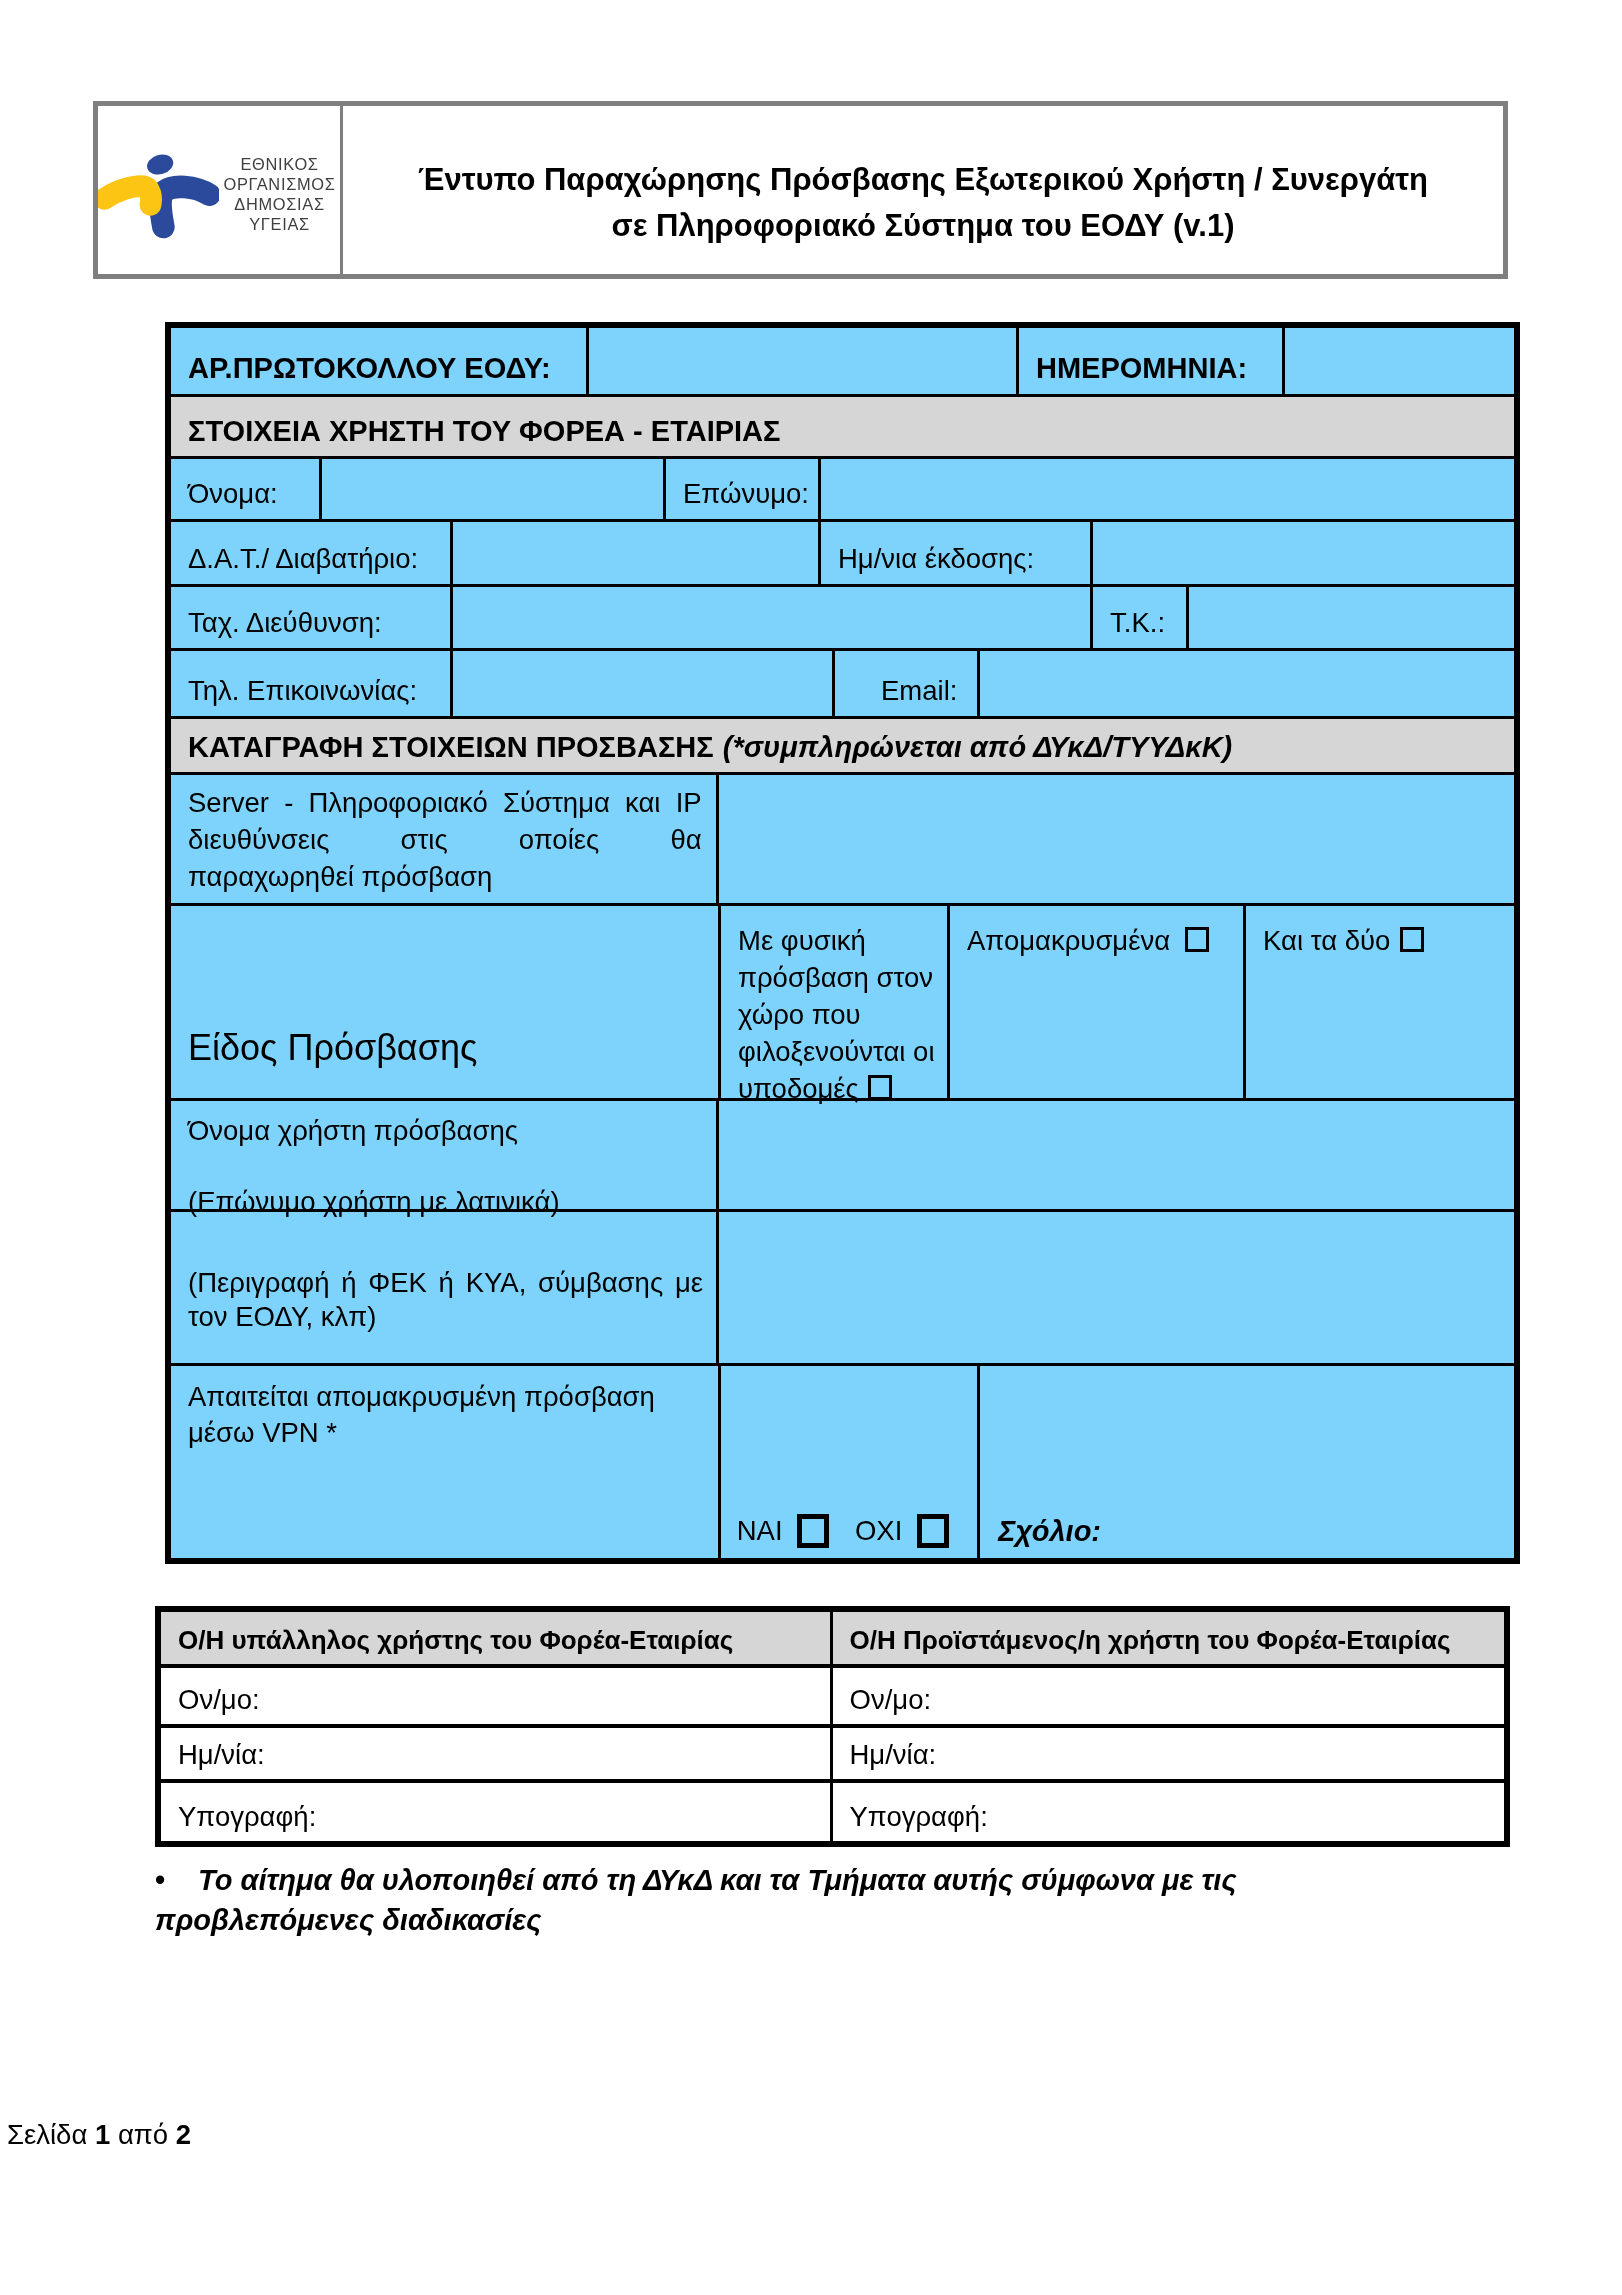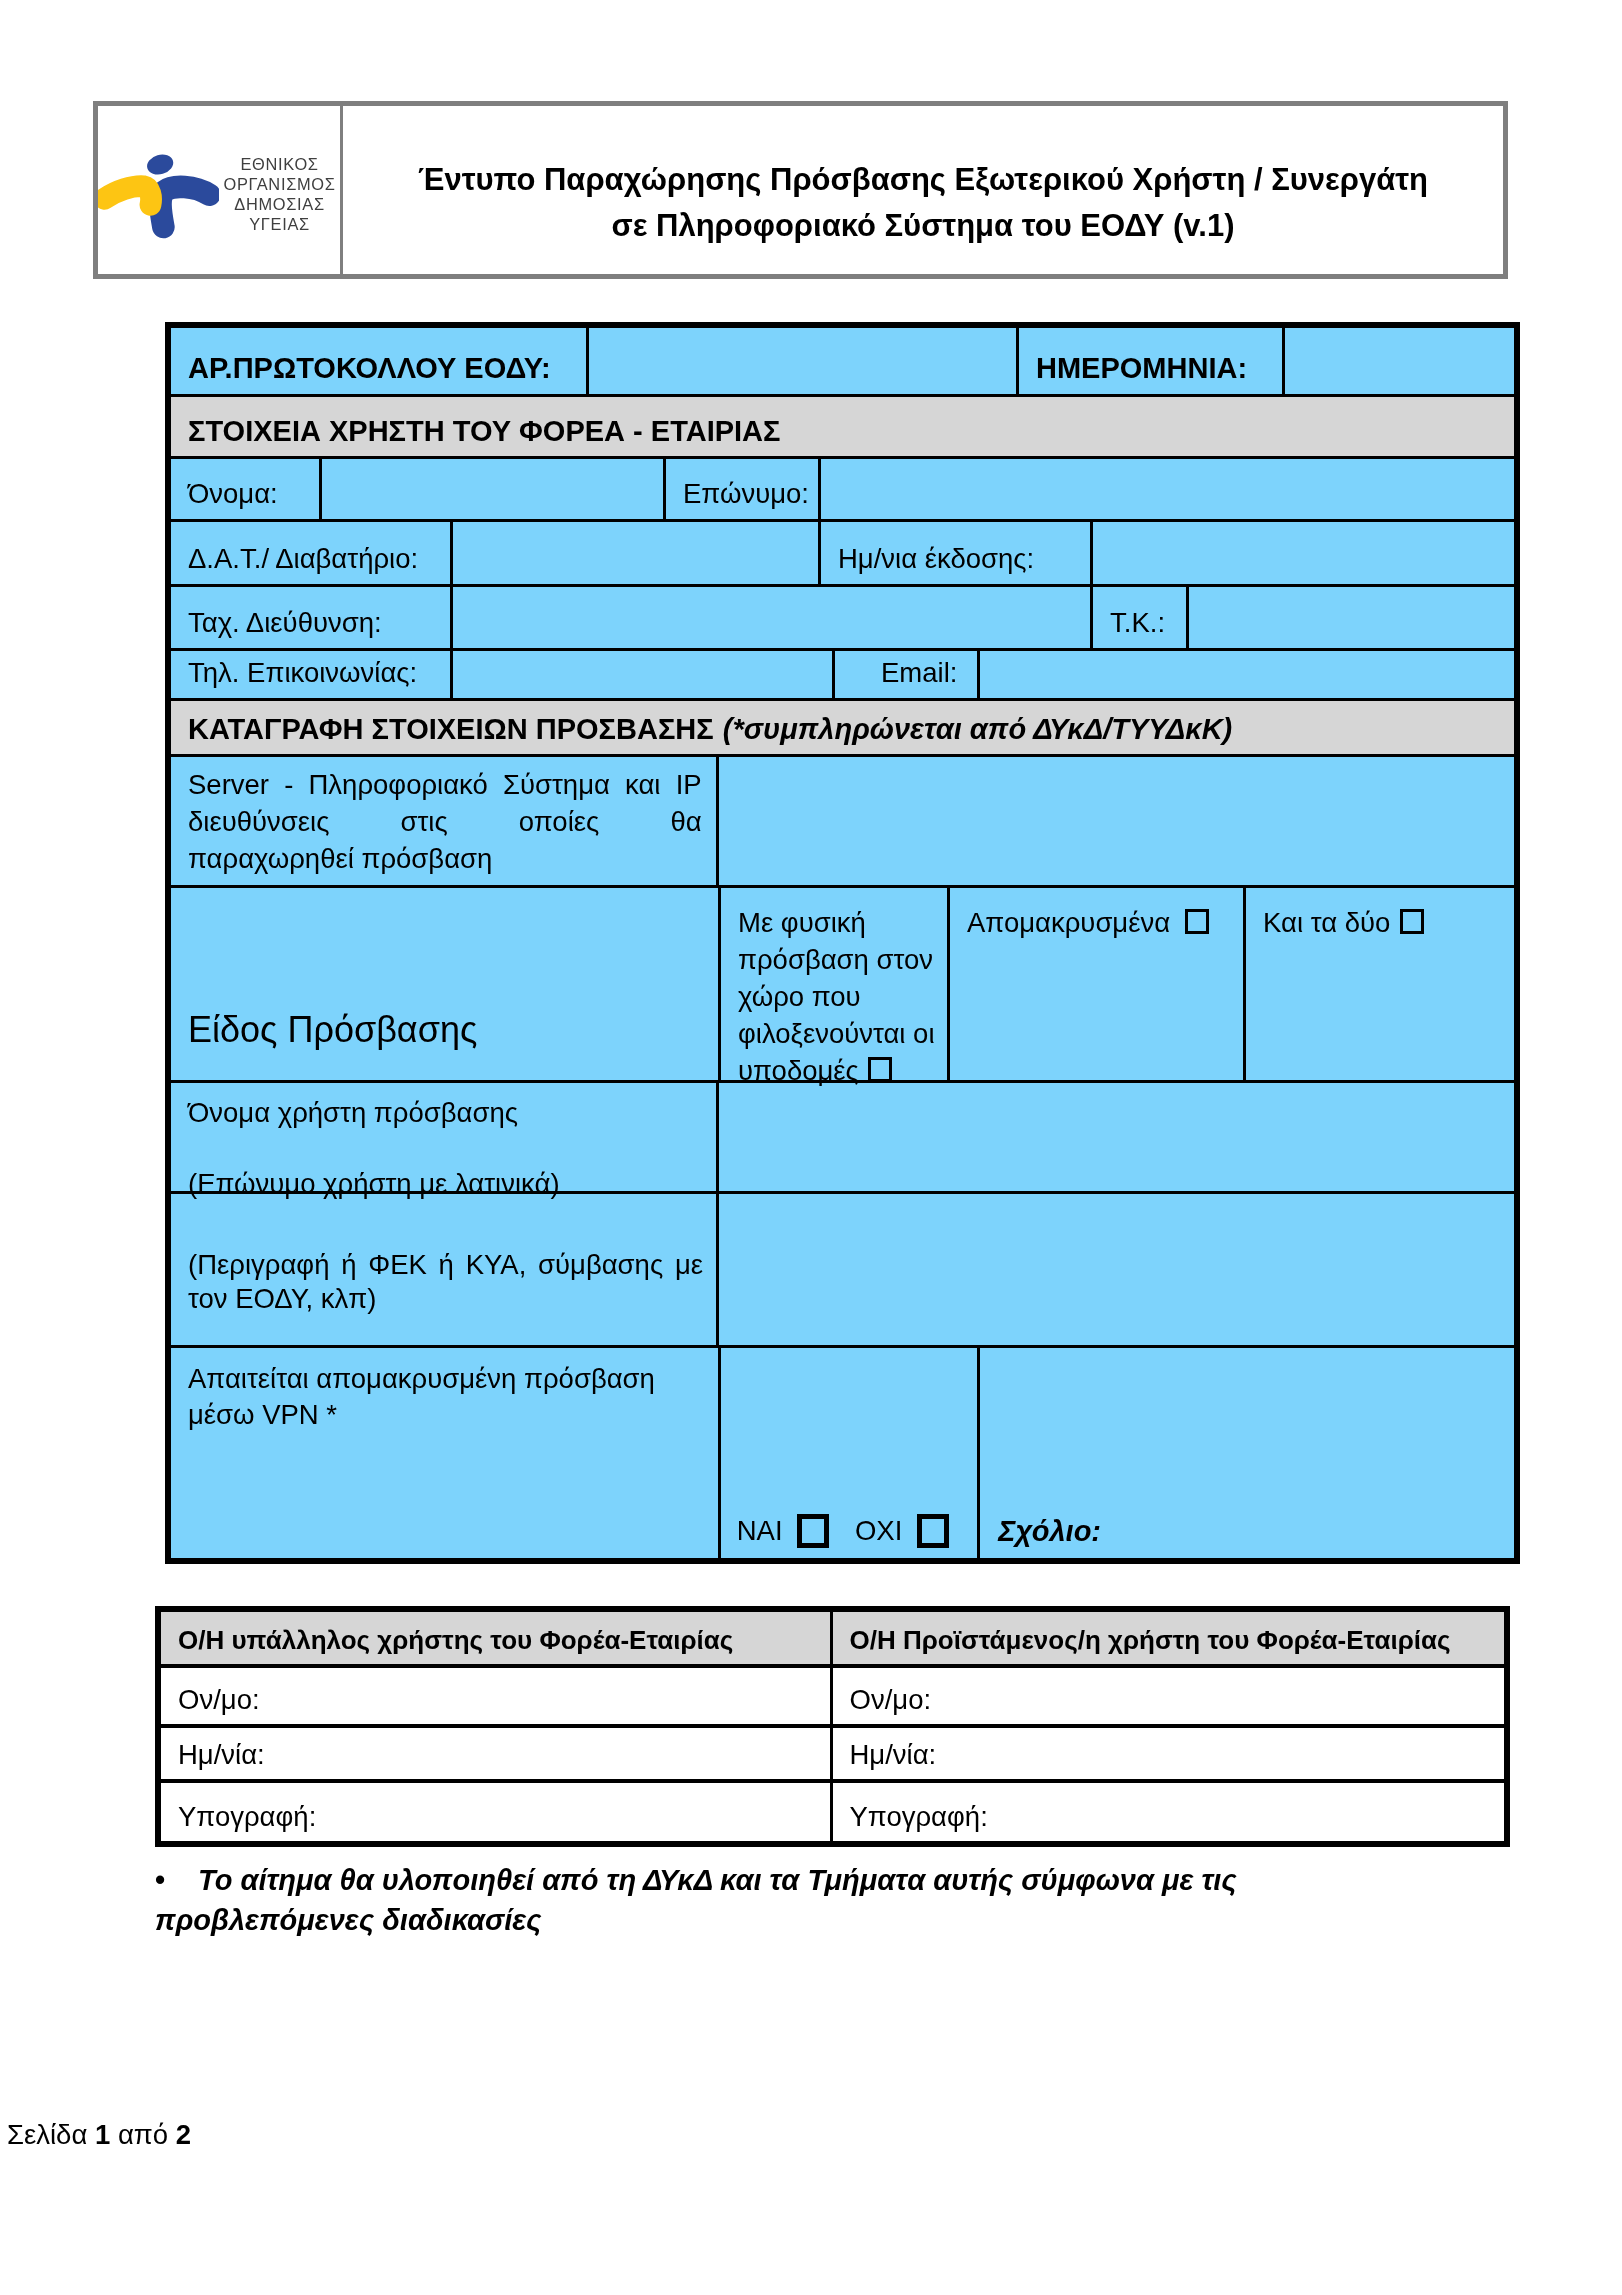--- a/index.html
+++ b/index.html
@@ -25,21 +25,21 @@
   .cell:last-child{border-right:none;}
   .flex1{flex:1;}
   .lab{display:flex;align-items:flex-end;padding:0 13px 9.2px 17px;font-size:27.5px;line-height:33px;}
   .lab.b{font-weight:bold;font-size:29px;}
   .gray{background:#d6d6d6;}
   .sectitle{width:100%;display:flex;align-items:flex-end;padding:0 13px 7.9px 17px;
             font-size:29px;font-weight:bold;line-height:34px;}
   .sectitle .noteit{font-style:italic;margin-left:9.2px;}
 
   .r1{height:69px;} .r2{height:62px;} .r3{height:116px;} .r4{height:63px;}
-  .r5{height:65px;} .r6{height:64px;} .r7{height:50px;gap:29px;} .r8{height:56px;}
+  .r5{height:65px;} .r6{height:64px;} .r7{height:68px;gap:29px;} .r8{height:56px;}
   .r9{height:131px;} .r10{height:195px;} .r11{height:111px;} .r12{height:154px;}
 
   .w639{width:418px;} .w657{width:430px;} .w407{width:266px;}
   .w1033{width:676px;}
   .w231{width:151px;} .w525{width:344px;} .w237{width:155px;}
   .w431{width:282px;} .w563{width:368px;} .w415{width:272px;}
   .w978{width:640px;} .w147{width:96px;}
   .w539{width:353px;} .w178{width:116px;}
   .w838{width:548px;} .w840{width:550px;} .w350{width:229px;} .w452{width:296px;}
   .w396{width:259px;}

